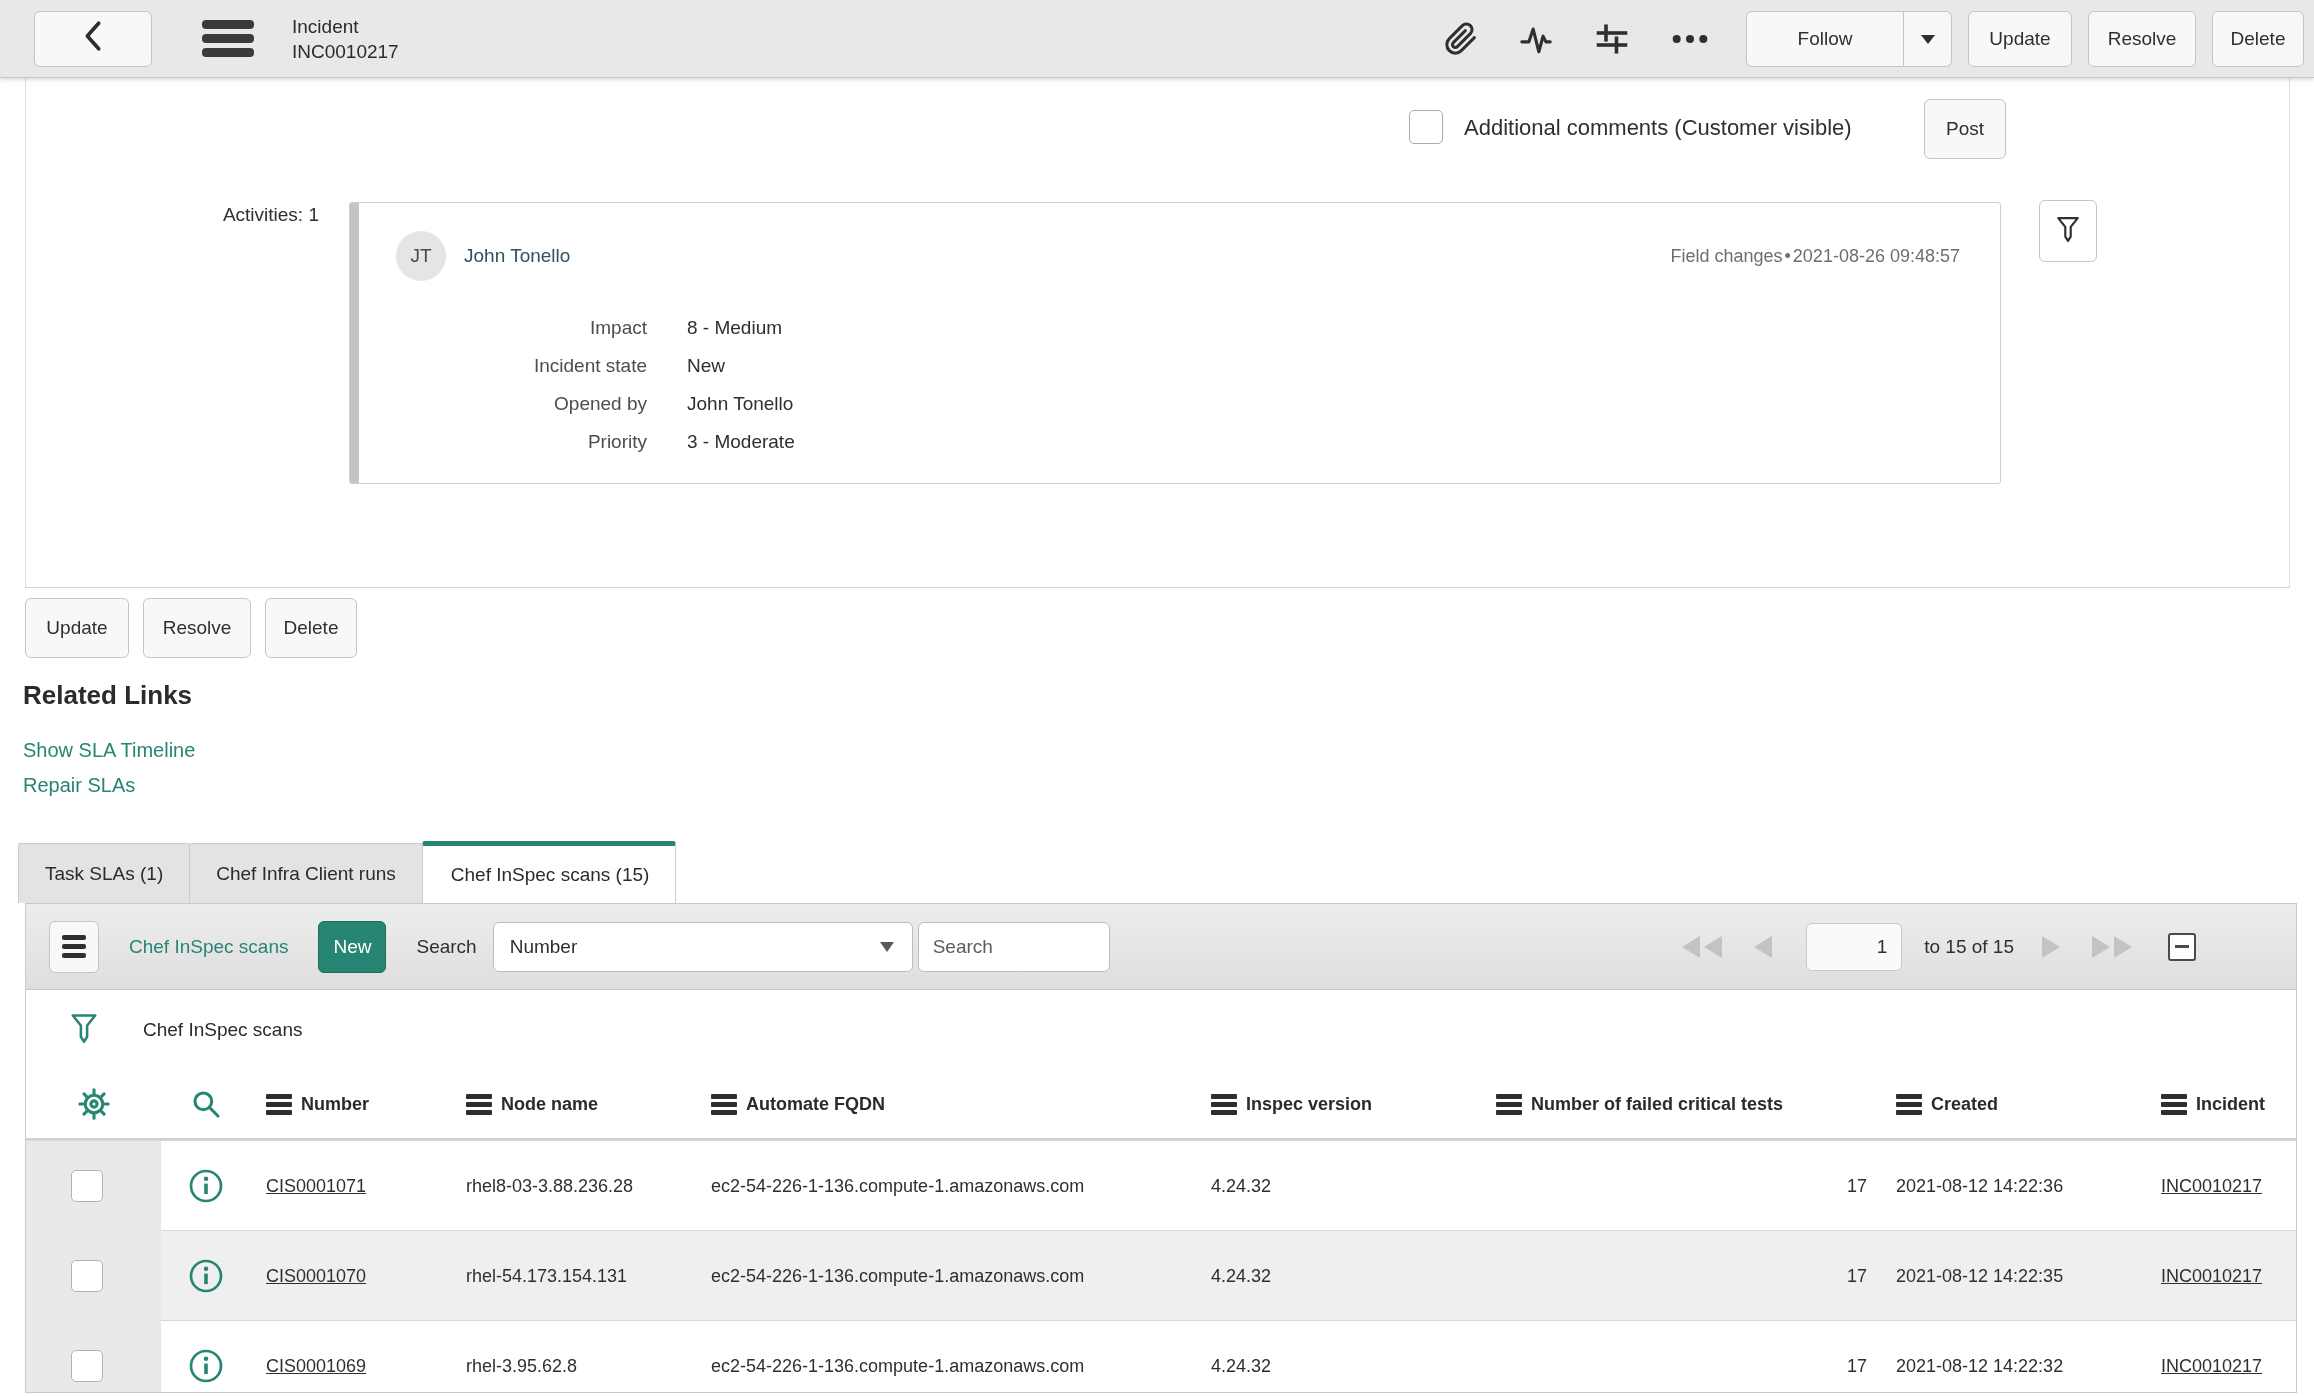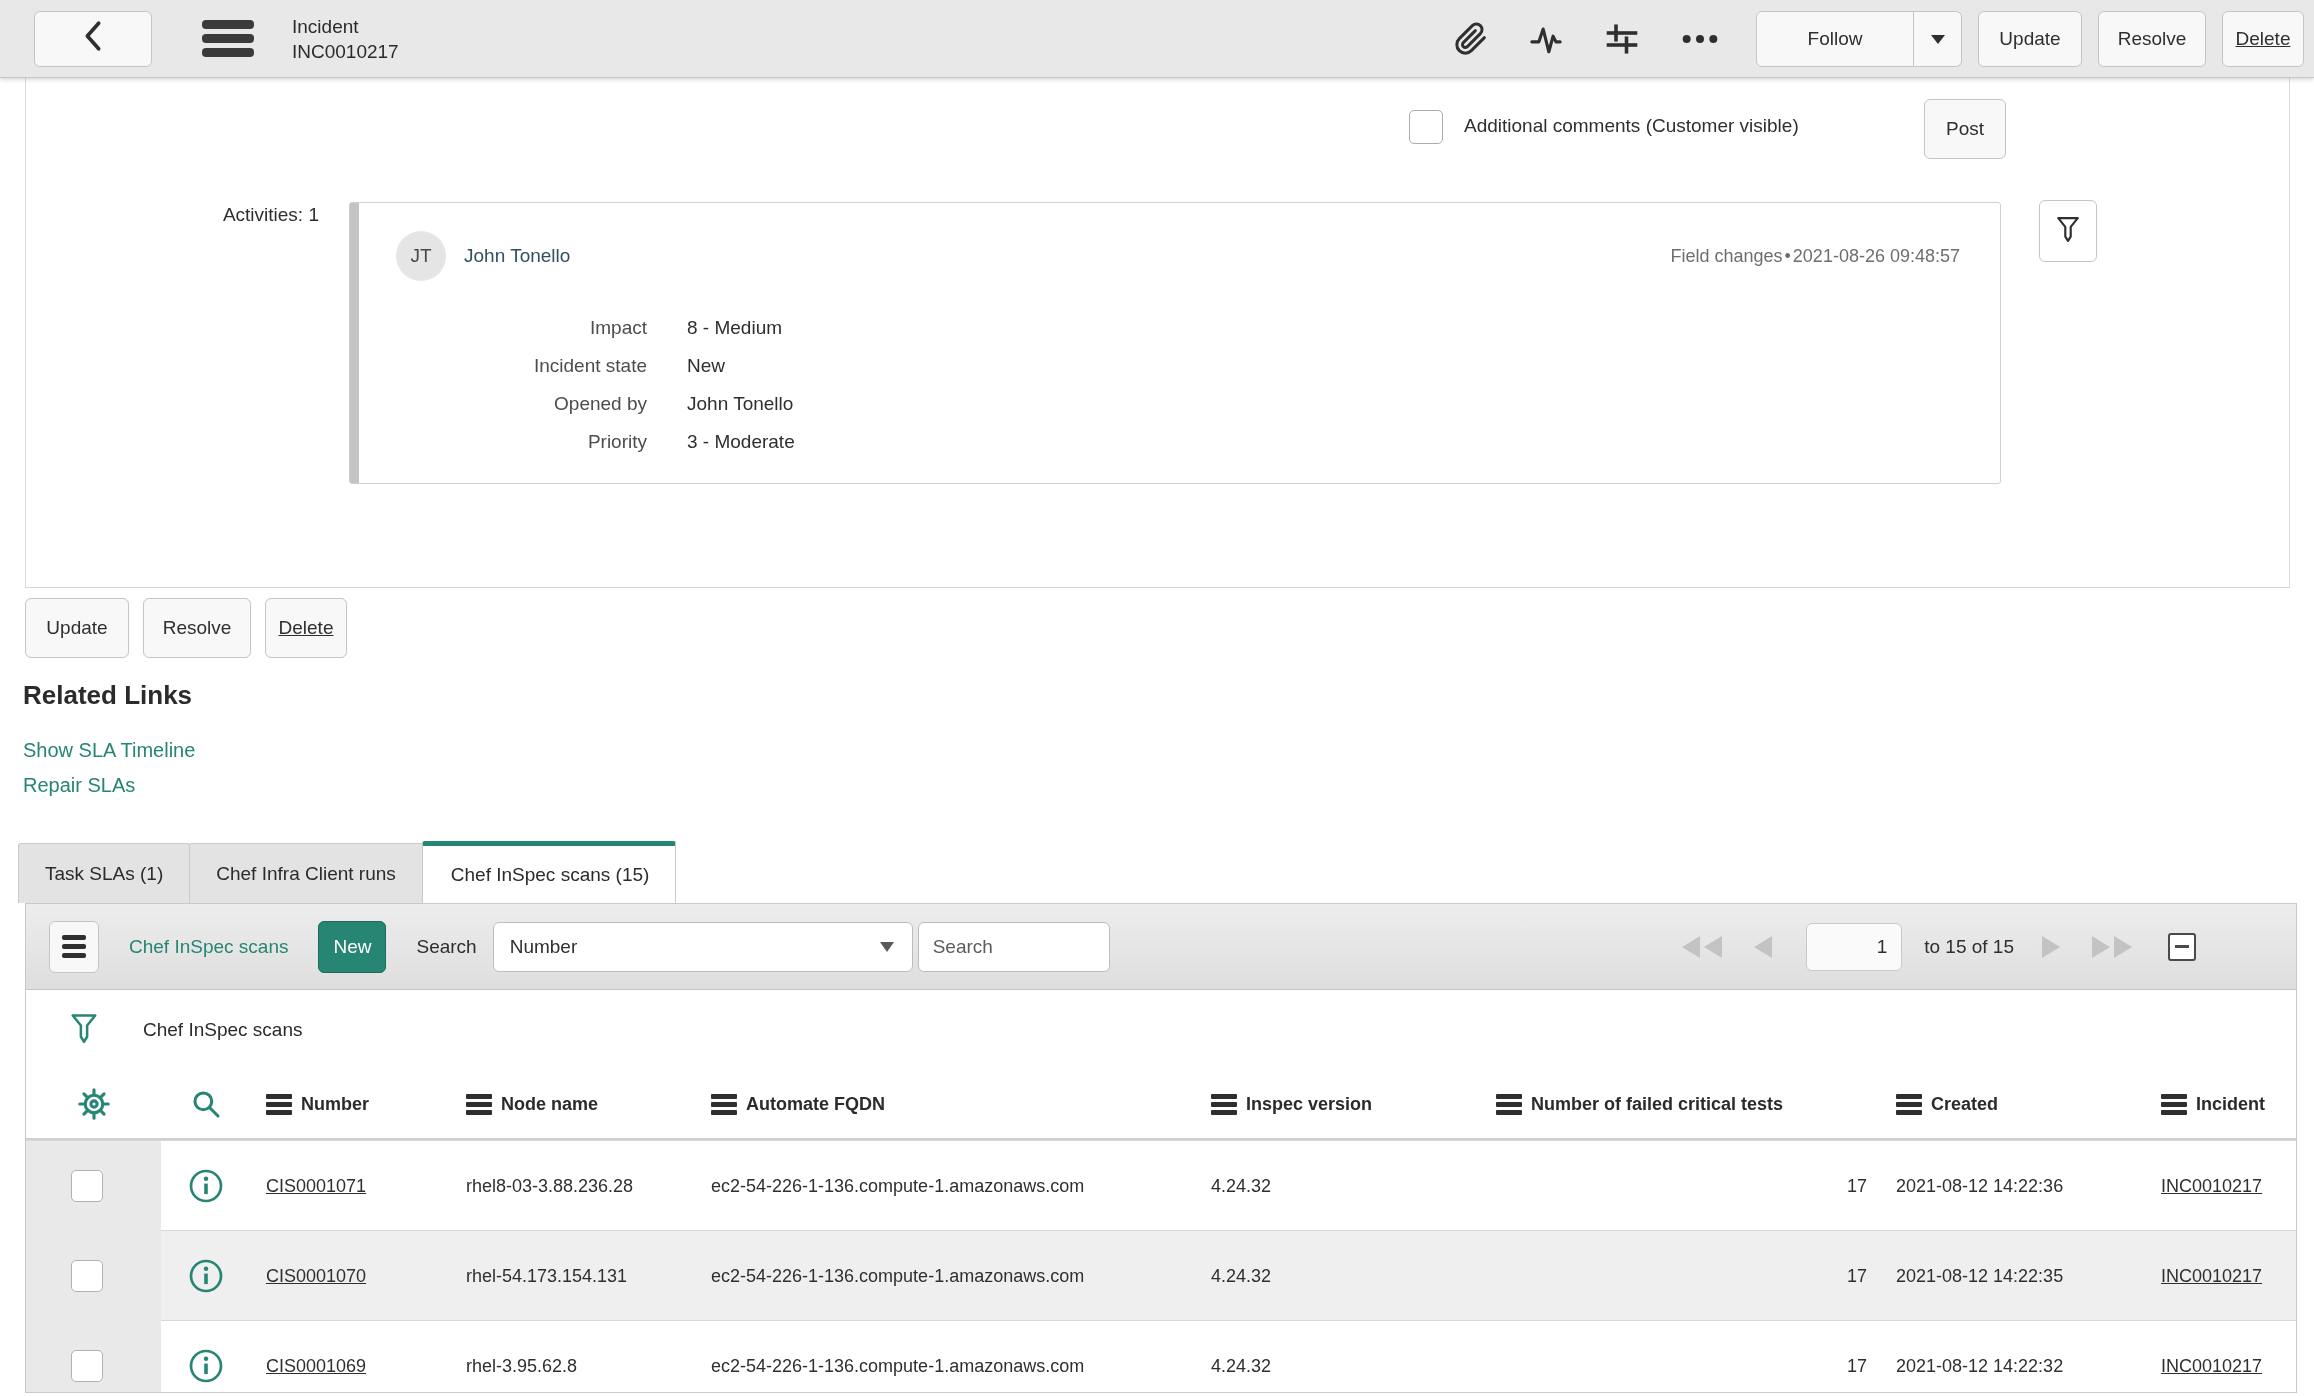--- a/index.html
+++ b/index.html
@@ -16,30 +16,30 @@
   .back-btn { width:118px; height:56px; }
   .hamburger { display:inline-flex; flex-direction:column; gap:5px; margin-left:50px; cursor:pointer; }
   .hamburger span { width:52px; height:9px; background:#3a3a3a; border-radius:4px; }
   .topbar-title { margin-left:38px; font-size:19px; line-height:25px; color:#2b2b2b; }
   .topbar-icons { margin-left:auto; display:flex; align-items:center; gap:40px; margin-right:36px; }
   .topbar-icons svg { display:block; cursor:pointer; }
   .split-btn { display:inline-flex; height:56px; }
   .split-btn .main { width:158px; border-radius:6px 0 0 6px; }
   .split-btn .caret { width:48px; border-left:none; border-radius:0 6px 6px 0; }
   .tb-act { height:56px; margin-left:16px; }
-  .w-update { width:104px; } .w-resolve { width:108px; } .w-delete { width:82px;text-decoration:underline; }
+  .w-update { width:104px; } .w-resolve { width:108px; } .w-delete { width:92px; }
 
   
   .form-panel { position:relative; margin:0 24px 0 25px; height:510px;
     border-left:1px solid #dcdcdc; border-right:1px solid #dcdcdc; border-bottom:1px solid #d4d4d4;
     background:#fff; }
   .cmt-checkbox { position:absolute; left:1383px; top:32px; width:34px; height:34px;
     appearance:none; -webkit-appearance:none; background:#fff; border:1px solid #ababab;
     border-radius:5px; cursor:pointer; }
-  .cmt-label { position:absolute; left:1438px; top:37px; font-size:19px; color:#2f2f2f; }
+  .cmt-label { position:absolute; left:1438px; top:37px; font-size:22px; color:#2f2f2f; }
   .post-btn { position:absolute; left:1898px; top:21px; width:82px; height:60px; font-size:19px; }
   .act-label { position:absolute; left:0; top:126px; width:293px; text-align:right;
     font-size:19px; color:#2f2f2f; }
   .activity-card { position:absolute; left:323px; top:124px; width:1652px; height:282px;
     border:1px solid #cfcfcf; border-radius:3px; background:#fff; }
   .activity-card .stripe { position:absolute; left:0; top:0; bottom:0; width:9px;
     background:#c4c4c4; }
   .act-head { display:flex; align-items:center; padding:28px 40px 0 46px; }
   .avatar { width:50px; height:50px; border-radius:50%; background:#e5e5e5; color:#4a4a4a;
     font-size:19px; display:flex; align-items:center; justify-content:center; flex:0 0 auto; }

